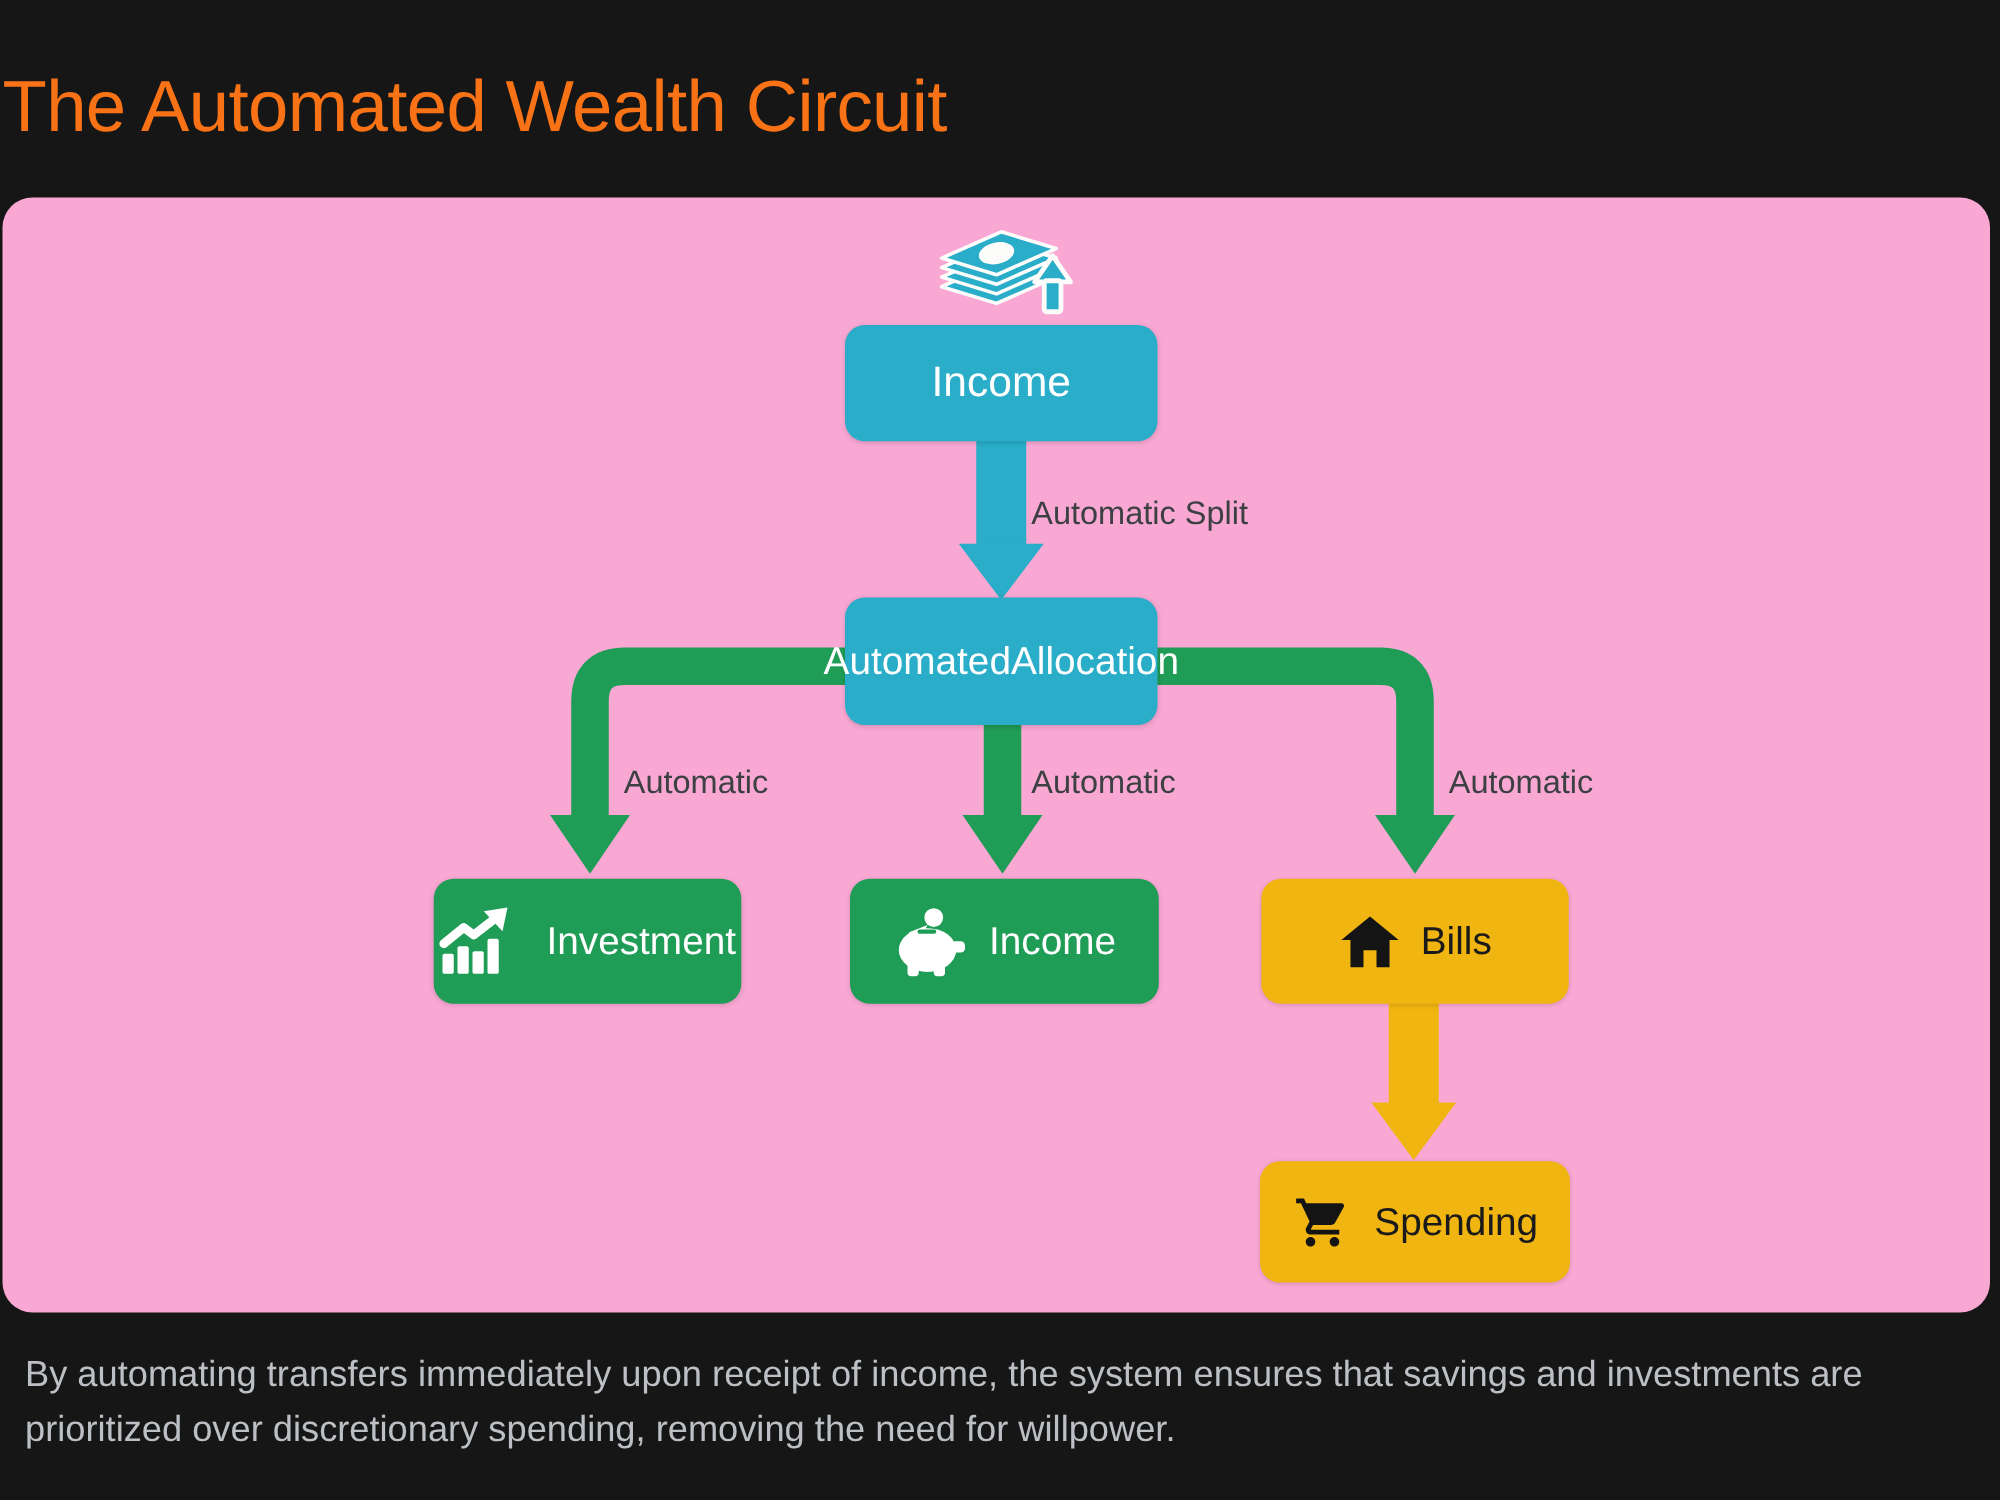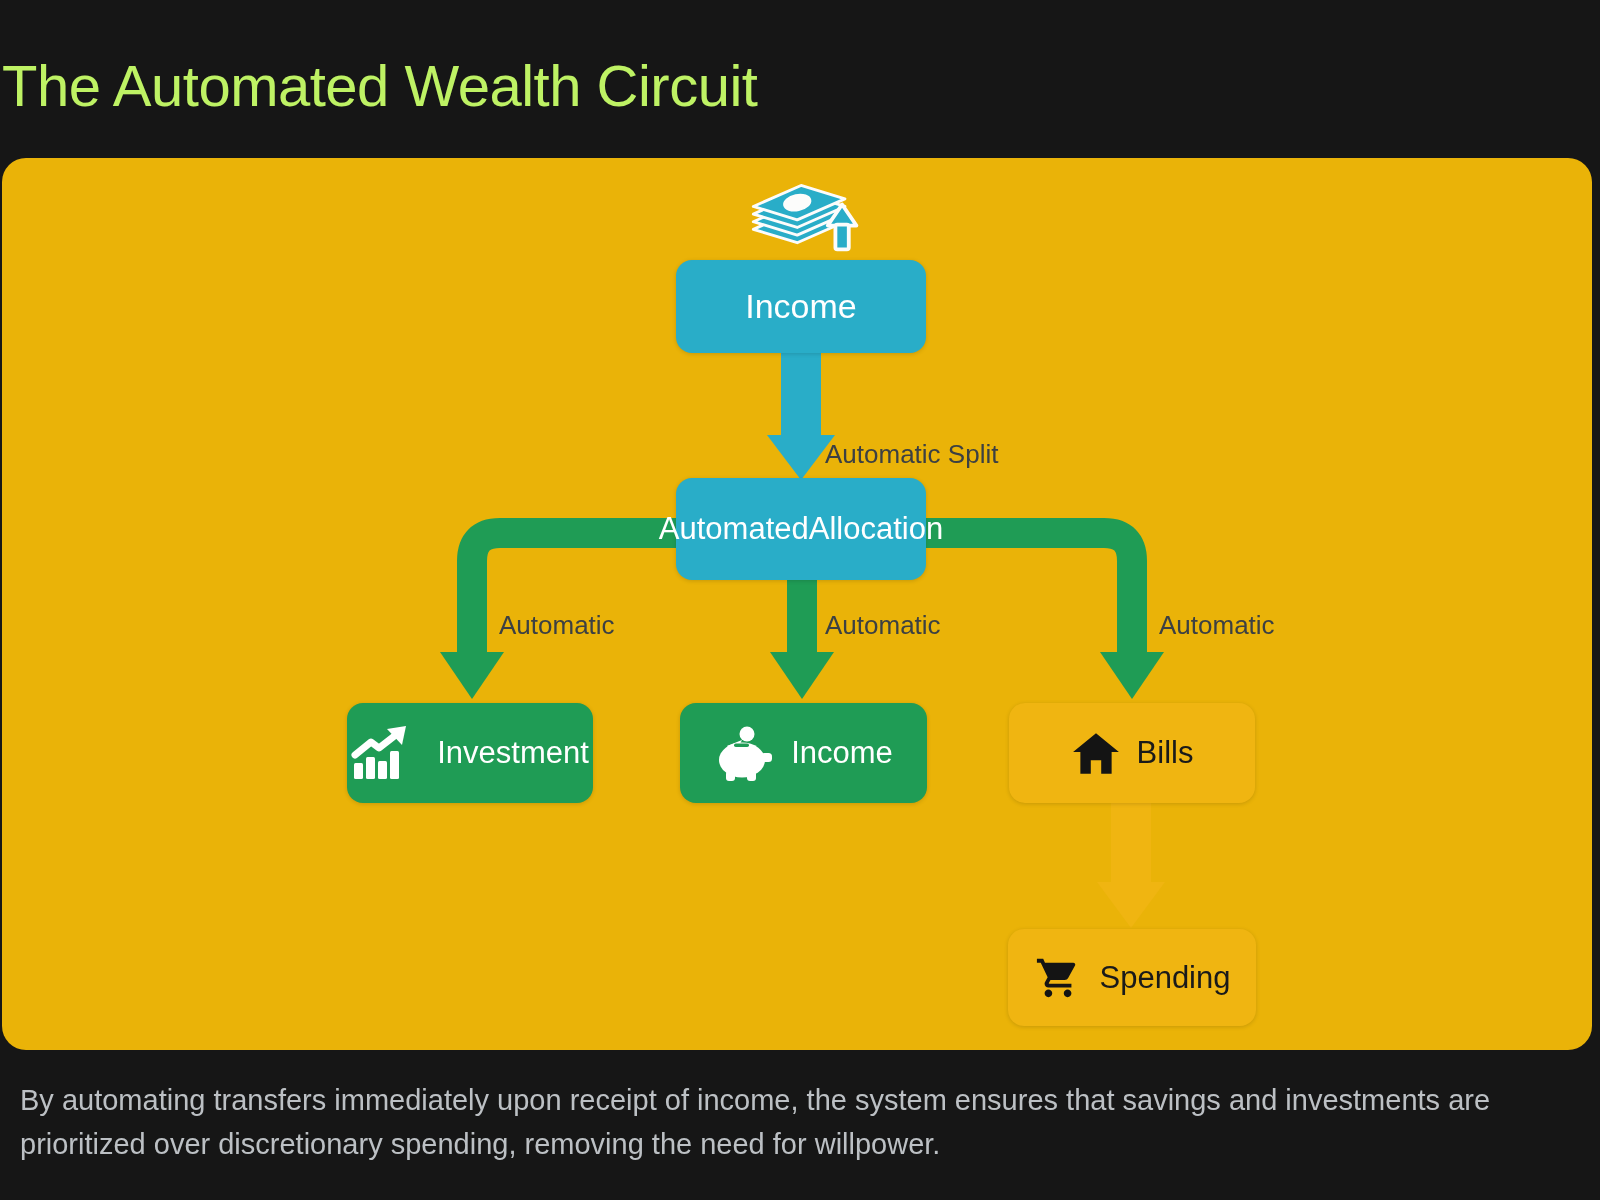--- a/index.html
+++ b/index.html
@@ -5,45 +5,45 @@
   * { margin:0; padding:0; box-sizing:border-box; }
   html,body { width:1600px; height:1200px; }
   body {
     background:#161616;
     font-family:"Liberation Sans", sans-serif;
     position:relative;
     overflow:hidden;
   }
   .page-title {
     position:absolute; left:2px; top:52px;
-    color:#bef264; font-size:58px; font-weight:500; letter-spacing:-0.5px;
+    color:#f97316; font-size:58px; font-weight:500; letter-spacing:-0.5px;
   }
   .panel {
     position:absolute; left:2px; top:158px; width:1590px; height:892px;
-    background:#eab308; border-radius:24px;
+    background:#f9a8d4; border-radius:24px;
   }
   .connector-layer { position:absolute; left:0; top:0; width:1590px; height:892px; }
   .node {
     position:absolute; display:flex; align-items:center; justify-content:center;
     border-radius:16px; text-align:center;
     box-shadow:0 1px 4px rgba(0,0,0,.15);
   }
   .node.teal { background:#29adc8; color:#fff; }
   .node.green { background:#1f9c55; color:#fff; }
   .node.yellow { background:#f0b511; color:#1a1a1a; }
   .node-income { left:674px; top:102px; width:250px; height:93px; font-size:34px; }
   .node-allocation { left:674px; top:320px; width:250px; height:102px; font-size:31px; line-height:40px; flex-direction:row; }
   .node-investment { left:345px; top:545px; width:246px; height:100px; font-size:31px; gap:28px; }
   .node-savings { left:678px; top:545px; width:247px; height:100px; font-size:31px; gap:15px; }
   .node-bills { left:1007px; top:545px; width:246px; height:100px; font-size:31px; font-weight:500; gap:16px; }
   .node-spending { left:1006px; top:771px; width:248px; height:97px; font-size:31px; font-weight:500; gap:16px; }
   .edge-label {
     position:absolute; color:#3c4043; font-size:26px; white-space:nowrap;
   }
-  .label-split { left:823px; top:237px;margin-top:44px; }
+  .label-split { left:823px; top:237px; }
   .label-auto-left { left:497px; top:452px; }
   .label-auto-center { left:823px; top:452px; }
   .label-auto-right { left:1157px; top:452px; }
   .money-icon { position:absolute; left:735px; top:16px; width:130px; height:84px; }
   .node-icon { flex:0 0 auto; display:block; }
   .caption {
     position:absolute; left:20px; top:1078px; width:1500px;
     color:#bcc0c4; font-size:29px; line-height:44px; font-weight:400;
   }
 </style>

